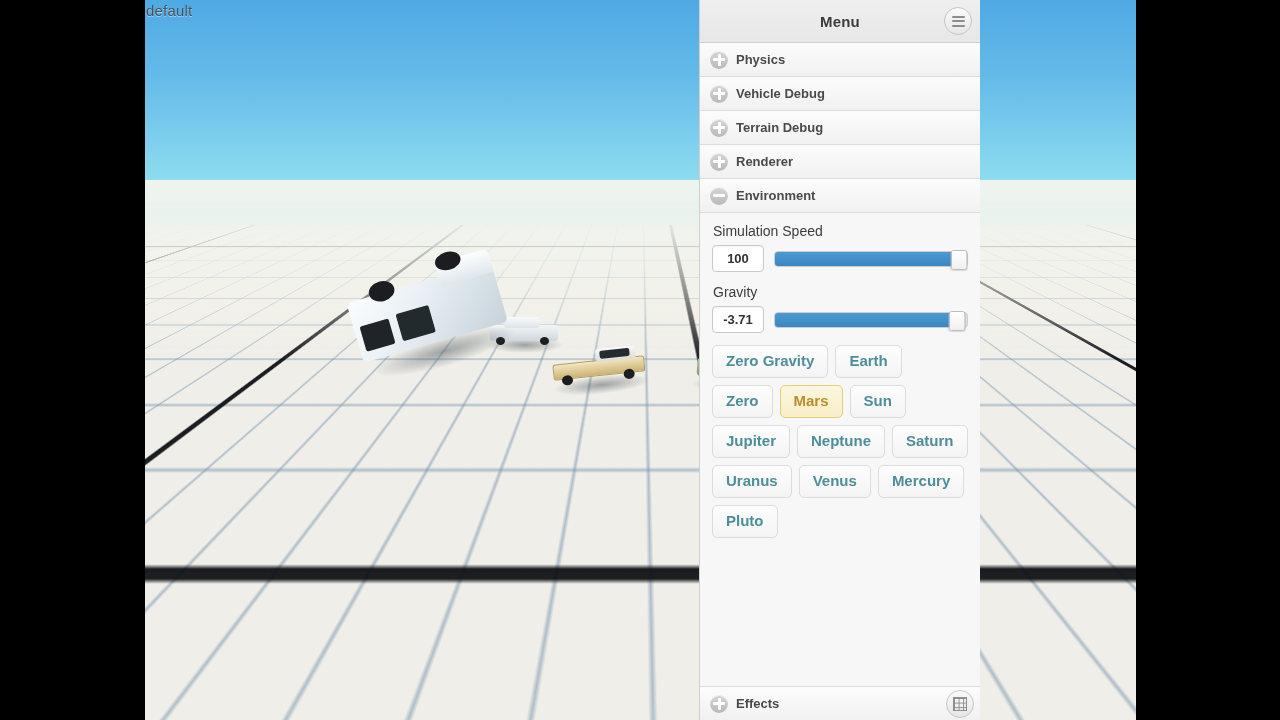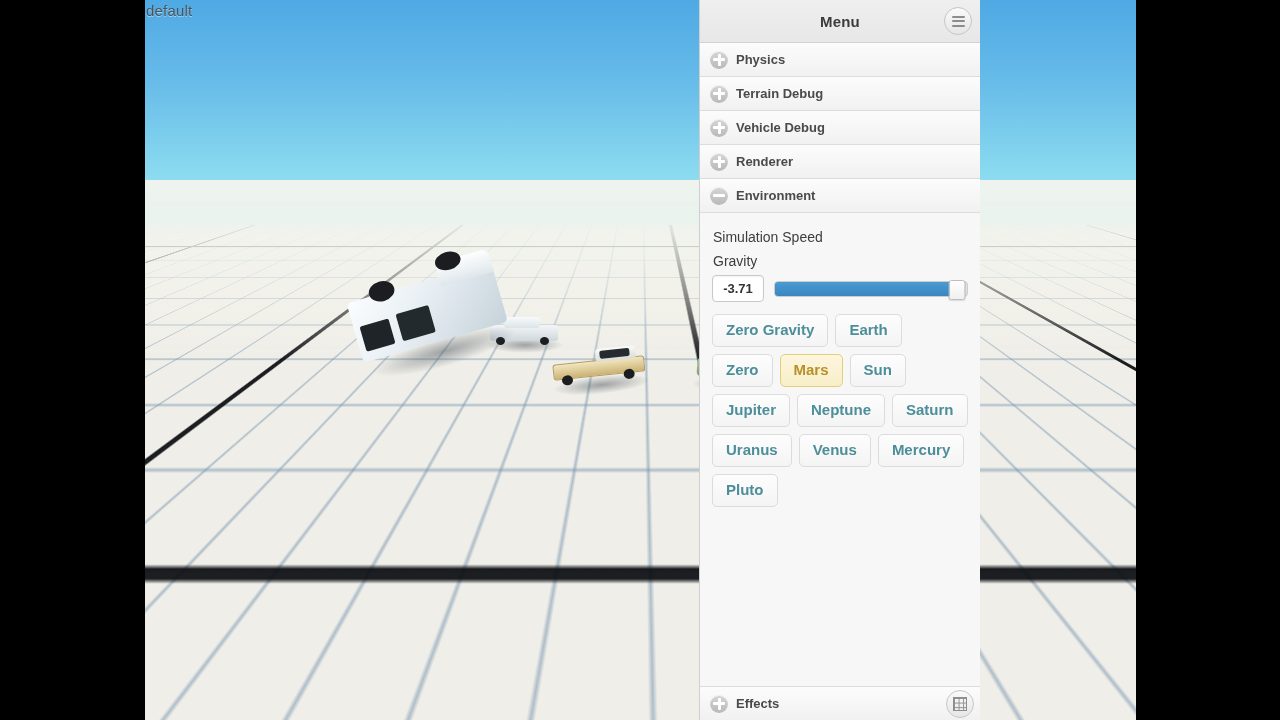--- a/index.html
+++ b/index.html
@@ -127,21 +127,21 @@
   }
   .pm::before, .pm::after {
     content:""; position: absolute; background: #fff; border-radius: 1px;
   }
   .pm::before { left: 3px; top: 7.5px; width: 12px; height: 3px; }
   .pm::after  { left: 7.5px; top: 3px; width: 3px; height: 12px; }
   .pm.minus::after { display: none; }
 
   
   #env-body { flex: 1 1 auto; padding: 8px 12px 6px 12px; overflow: hidden; background: #f7f7f7; }
-  .field-label { font-size: 14px; color: #3d3d3d; margin: 8px 0 6px 1px; }
+  .field-label { font-size: 14px; color: #3d3d3d; margin: 2px 0 6px 1px; }
   .slider-row { display: flex; align-items: center; gap: 10px; margin-bottom: 12px; }
   .num-box {
     width: 52px; height: 27px; border: 1px solid #c9c9c9; border-radius: 4px;
     background: #fff; display:flex; align-items:center; justify-content:center;
     font-size: 13px; font-weight: bold; color: #333;
     box-shadow: inset 0 1px 2px rgba(0,0,0,.05);
   }
   .slider {
     position: relative; flex: 1 1 auto; height: 16px; border-radius: 4px;
     background: #e3e3e3; border: 1px solid #cdcdcd; overflow: visible;
@@ -295,38 +295,45 @@
           </div>
       </div>
     </div>
 
     <div class="section-row">
       <div class="pm"></div>
       <div class="label">Physics</div>
     </div>
     <div class="section-row">
       <div class="pm"></div>
+      <div class="label">Vehicle Debug</div>
+    </div>
+    <div class="section-row">
+      <div class="pm"></div>
       <div class="label">Terrain Debug</div>
-    </div>
-    <div class="section-row">
-      <div class="pm"></div>
-      <div class="label">Vehicle Debug</div>
     </div>
     <div class="section-row">
       <div class="pm"></div>
       <div class="label">Renderer</div>
     </div>
     <div class="section-row">
       <div class="pm minus"></div>
       <div class="label">Environment</div>
     </div>
 
     <div id="env-body">
 
       <div class="field-label">Simulation Speed</div>
+      <div class="slider-row">
+        <div class="num-box">100</div>
+        <div class="slider">
+          <div class="fill" style="width:96%"></div>
+          <div class="knob" style="left:96%"></div>
+        </div>
+      </div>
 
       <div class="field-label">Gravity</div>
       <div class="slider-row">
         <div class="num-box">-3.71</div>
         <div class="slider">
           <div class="fill" style="width:95%"></div>
           <div class="knob" style="left:95%"></div>
         </div>
       </div>
       <div class="btn-wrap">

